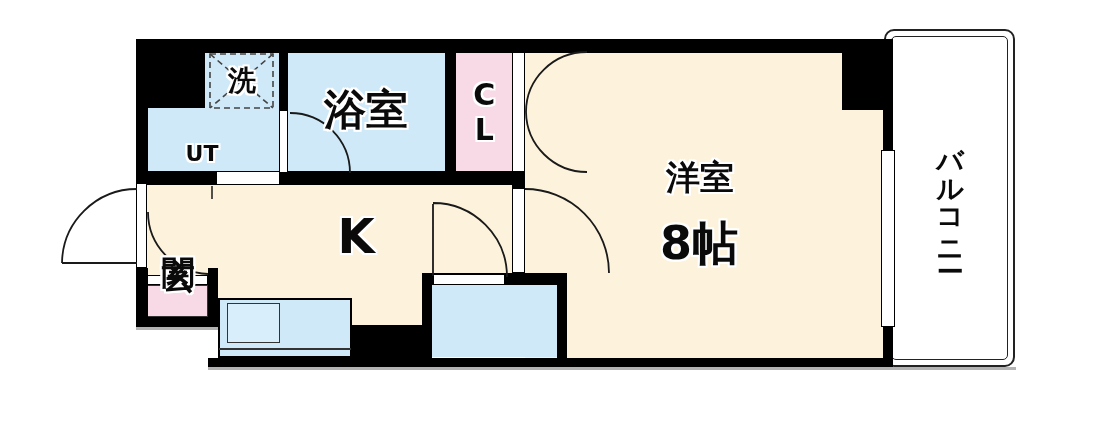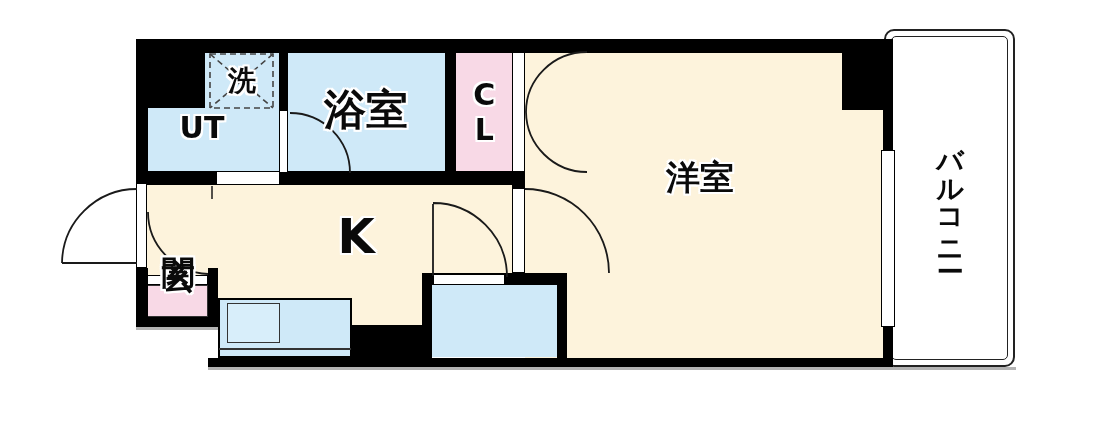--- a/index.html
+++ b/index.html
@@ -77,21 +77,22 @@
       <path d="M 148 212 A 62 62 0 0 0 208 274"></path>
       <path d="M 212 186 L 212 199" stroke-width="1.5"></path>
     </g>
     <g fill="none" stroke="#444" stroke-width="1.6" stroke-dasharray="6 4">
       <rect x="210" y="54" width="63" height="54"></rect>
       <path d="M 210 54 L 273 108 M 273 54 L 210 108"></path>
     </g>
   </svg>
 
   <div class="lbl" style="left:242px;top:81px;font-size:28px;">洗</div>
-  <div class="lbl" style="left:202px;top:128px;font-size:30px;">UT</div>
+  <div class="lbl" style="left:202px;top:154px;font-size:22px;">UT</div>
   <div class="lbl" style="left:366px;top:110px;font-size:42px;">浴室</div>
   <div class="lbl vert" style="left:484px;top:112px;font-size:30px;letter-spacing:0;">CL</div>
   <div class="lbl vert" style="left:178px;top:231px;font-size:33px;letter-spacing:0;">玄関</div>
   <div class="lbl" style="left:356px;top:236px;font-size:48px;">K</div>
   <div class="lbl" style="left:700px;top:178px;font-size:34px;">洋室</div>
+  <div class="lbl" style="left:699px;top:243px;font-size:46px;">8帖</div>
   <div class="lbl vert" style="left:950px;top:193px;font-size:27px;letter-spacing:1px;font-weight:600;">バルコニー</div>
 
 </div>
 
 </body></html>

